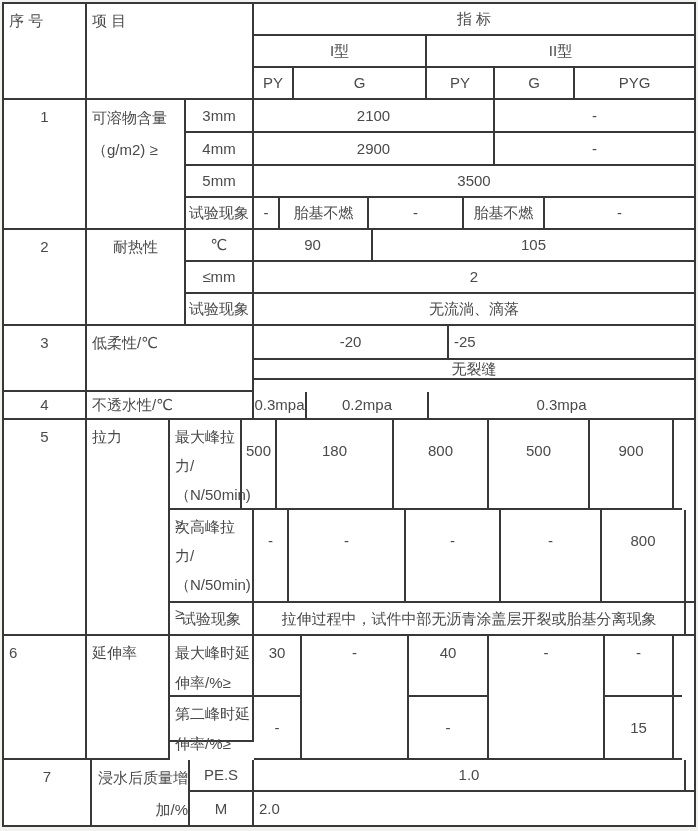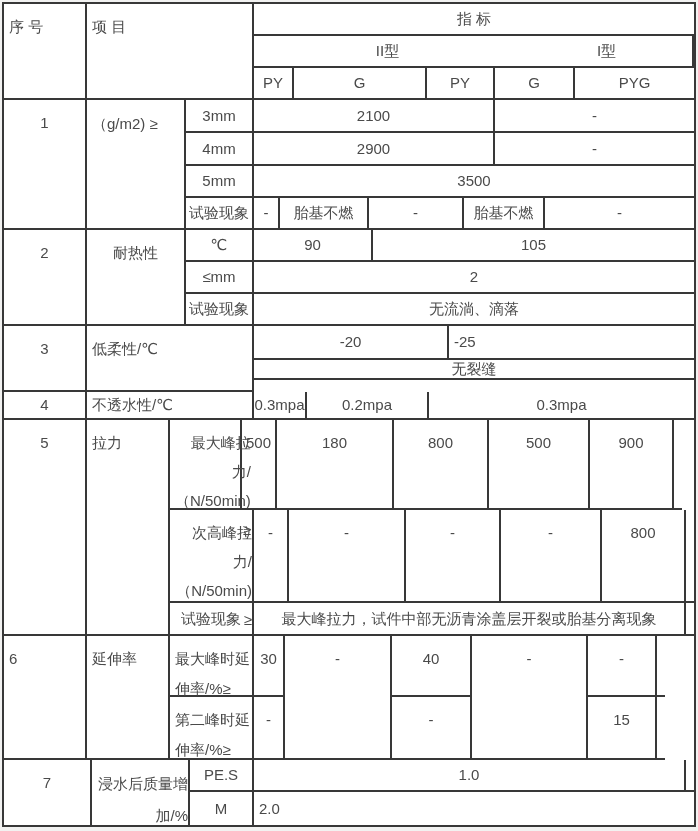--- a/index.html
+++ b/index.html
@@ -12,71 +12,72 @@
   }
   .page { width: 698px; height: 831px; overflow: hidden; }
   .tbl {
     width: 694px;
     margin: 2px 0 0 2px;
     background: #ffffff;
     border: 2px solid #383838;
   }
   .band { display: flex; }
   .col  { display: flex; flex-direction: column; }
-  .row  { display: flex; text-align: right; }
+  .row  { display: flex; }
   .c {
     border-right: 2px solid #383838;
     border-bottom: 2px solid #383838;
     display: flex;
     align-items: center;
     justify-content: center;
     flex-shrink: 0;
     line-height: 30px;
   }
   .er { border-right: none; }
   .eb { border-bottom: none; }
   .l  { justify-content: flex-start; padding-left: 5px; }
-  .vt { align-items: flex-start; padding-top: 8px; }
-  .vp { align-items: flex-start; padding-top: 8px; }
+  .vt { align-items: flex-start; padding-top: 2px; }
+  .vp { align-items: flex-start; padding-top: 16px; }
   .lines div { line-height: 32px; }
   .lines3 div { line-height: 29px; }
   .lines2 div { line-height: 30px; }
   .ctr { text-align: right; width: 100%; }
 </style>
 </head>
 <body>
 
 <div class="page">
 <div class="tbl">
 
   <div class="band" style="height:96px">
     <div class="c vt l" style="width:83px">序 号</div>
     <div class="c vt l" style="width:167px">项 目</div>
     <div class="col" style="width:440px">
       <div class="row" style="height:32px">
         <div class="c er" style="width:440px">指 标</div>
       </div>
       <div class="row" style="height:32px">
+        <div class="c" style="width:173px">I型</div>
         <div class="c er" style="width:267px">II型</div>
-        <div class="c" style="width:173px">I型</div>
       </div>
       <div class="row" style="height:32px">
         <div class="c" style="width:40px">PY</div>
         <div class="c" style="width:133px">G</div>
         <div class="c" style="width:68px">PY</div>
         <div class="c" style="width:80px">G</div>
         <div class="c er" style="width:119px">PYG</div>
       </div>
     </div>
   </div>
 
   <div class="band" style="height:130px">
     <div class="c vt" style="width:83px">1</div>
     <div class="c vt l" style="width:99px">
       <div class="lines">
+        <div>可溶物含量</div>
         <div>（g/m2) ≥</div>
       </div>
     </div>
     <div class="col" style="width:508px">
       <div class="row" style="height:33px">
         <div class="c" style="width:68px">3mm</div>
         <div class="c" style="width:241px">2100</div>
         <div class="c er" style="width:199px">-</div>
       </div>
       <div class="row" style="height:33px">
@@ -170,44 +171,44 @@
         </div>
         <div class="c vp" style="width:35px">-</div>
         <div class="c vp" style="width:117px">-</div>
         <div class="c vp" style="width:95px">-</div>
         <div class="c vp" style="width:101px">-</div>
         <div class="c vp" style="width:84px">800</div>
         <div class="c er" style="width:8px"></div>
       </div>
       <div class="row" style="height:33px">
         <div class="c" style="width:84px">试验现象</div>
-        <div class="c" style="width:432px">最大峰拉力，试件中部无沥青涂盖层开裂或胎基分离现象</div>
+        <div class="c" style="width:432px">拉伸过程中，试件中部无沥青涂盖层开裂或胎基分离现象</div>
         <div class="c er" style="width:8px"></div>
       </div>
     </div>
   </div>
 
   <div class="band" style="height:124px">
     <div class="c vt l" style="width:83px">6</div>
     <div class="c vt l" style="width:83px">延伸率</div>
     <div class="col" style="width:84px">
       <div class="c vt l" style="height:61px">
         <div class="lines2">
           <div>最大峰时延</div>
           <div>伸率/%≥</div>
         </div>
       </div>
-      <div class="c vt l" style="height:63px">
+      <div class="c vt l" style="height:45px">
         <div class="lines2">
           <div>第二峰时延</div>
           <div>伸率/%≥</div>
         </div>
       </div>
     </div>
-    <div class="col" style="width:31px">
+    <div class="col" style="width:48px">
       <div class="c vt" style="height:61px">30</div>
       <div class="c vp" style="height:63px">-</div>
     </div>
     <div class="c vt" style="width:107px">-</div>
     <div class="col" style="width:80px">
       <div class="c vt" style="height:61px">40</div>
       <div class="c vp" style="height:63px">-</div>
     </div>
     <div class="c vt" style="width:116px">-</div>
     <div class="col" style="width:69px">

